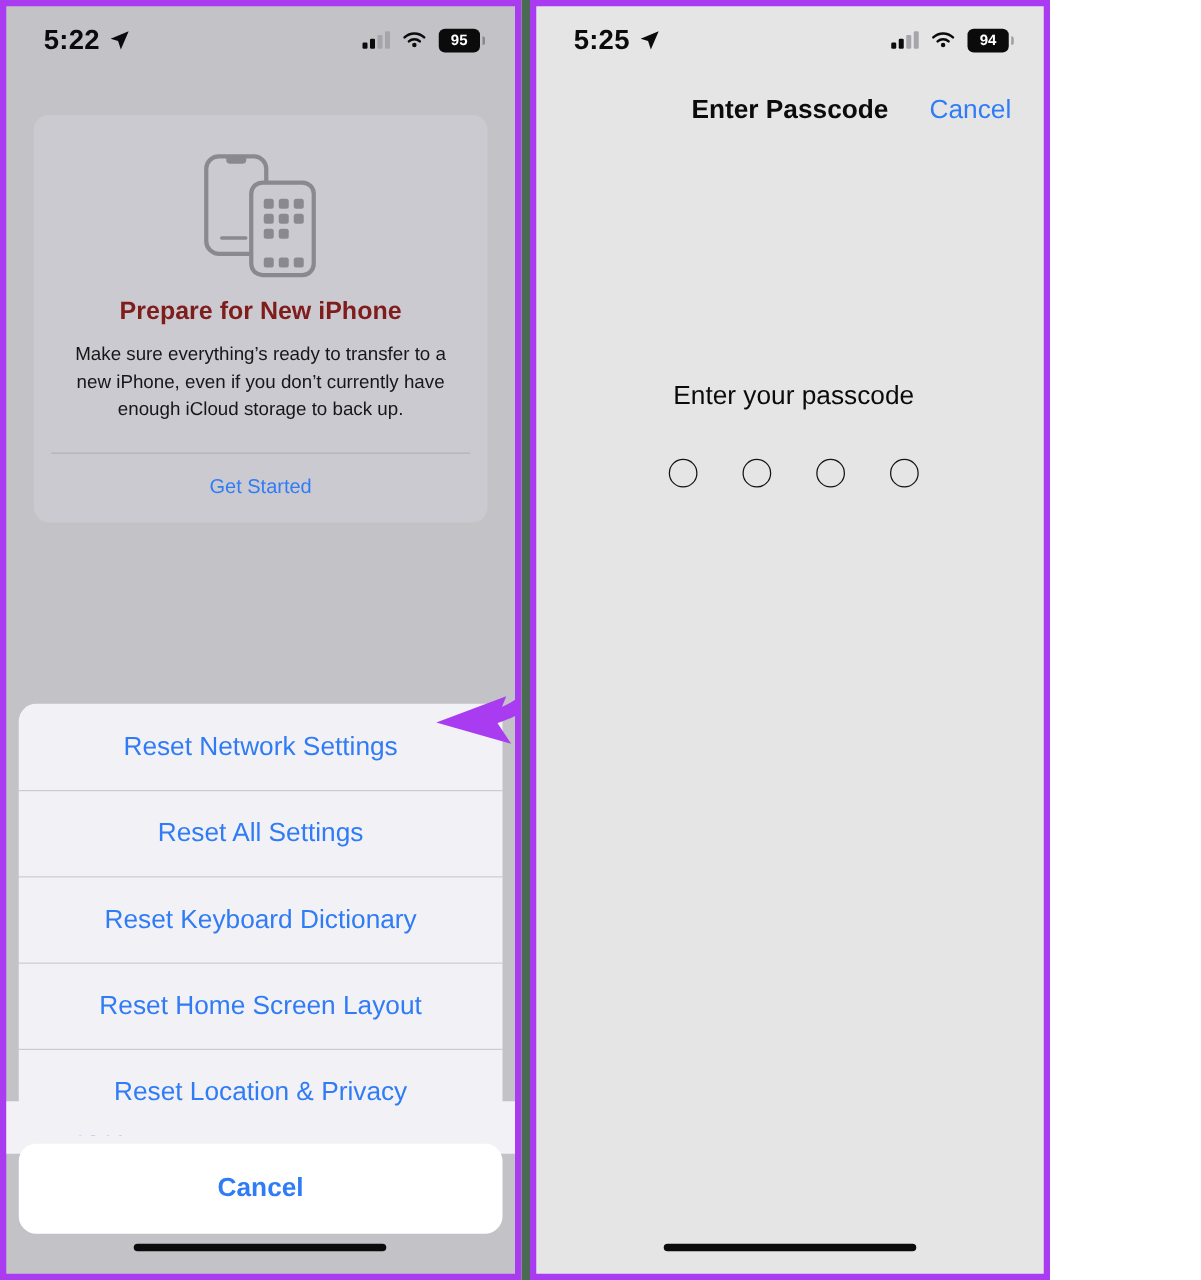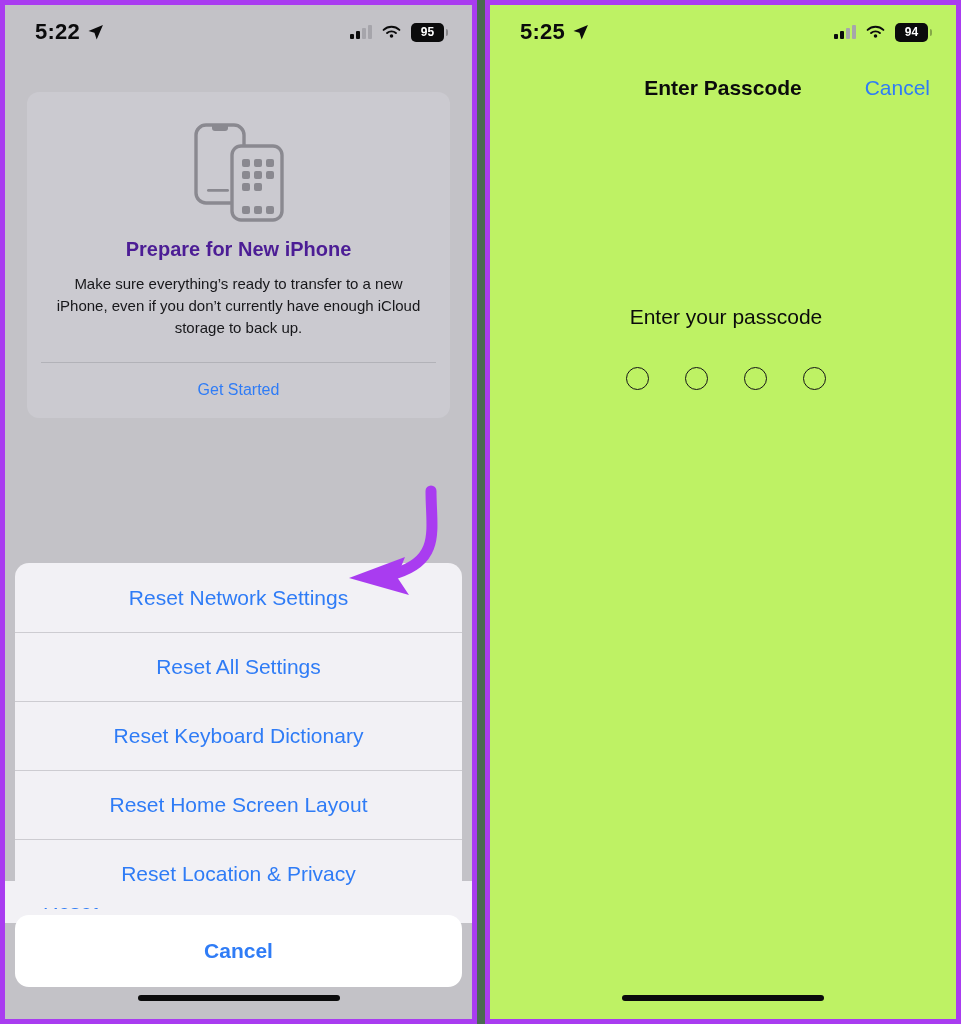--- a/index.html
+++ b/index.html
@@ -2,34 +2,34 @@
 <html><head>
 <meta charset="utf-8">
 <style>
   html,body{margin:0;padding:0;}
   body{
     width:961px;height:1024px;overflow:hidden;
     background:#ffffff;
     font-family:"Liberation Sans","DejaVu Sans",sans-serif;
     -webkit-font-smoothing:antialiased;
   }
-  .stage{position:relative;width:961px;height:1024px;display:flex;gap:0;}
+  .stage{position:relative;width:840px;height:1024px;display:flex;gap:0;}
 
   
   .panel{position:relative;box-sizing:border-box;overflow:hidden;}
   .panel-left{
     width:477px;height:1024px;
     border:5px solid #a93cf0;
     background:#c3c2c7;
   }
   .gap-strip{width:8px;height:1024px;background:#4a6a52;}
   .panel-right{
     width:476px;height:1024px;
     border:5px solid #a93cf0;
-    background:#bef264;
+    background:#e5e5e5;
   }
 
   
   .statusbar{
     position:relative;height:54px;
     display:flex;align-items:center;justify-content:space-between;
     padding:0 28px 0 30px;box-sizing:border-box;
   }
   .sb-time{
     display:flex;align-items:center;gap:7px;
@@ -62,21 +62,21 @@
   .back-label{font-size:21px;color:#8a8990;margin-left:2px;}
   .nav-title{font-size:21px;font-weight:700;color:#0b0b0c;margin-left:14px;}
 
   
   .card{
     margin:33px 22px 0 22px;
     background:#cbcad0;border-radius:12px;overflow:hidden;
   }
   .card-icon{display:flex;justify-content:center;padding:28px 0 6px;}
   .card-title{
-    text-align:center;font-size:20px;font-weight:700;color:#4c1d95;
+    text-align:center;font-size:20px;font-weight:700;color:#7f1d1d;
     padding:8px 0 0;
   }
   .card-body{
     text-align:center;font-size:15px;line-height:1.48;color:#17171a;
     padding:12px 26px 22px;
   }
   .card-sep{height:1px;background:rgba(60,60,67,.17);margin:0 14px;}
   .card-action{
     text-align:center;font-size:16px;color:#2f7cf6;padding:18px 0 19px;
   }

